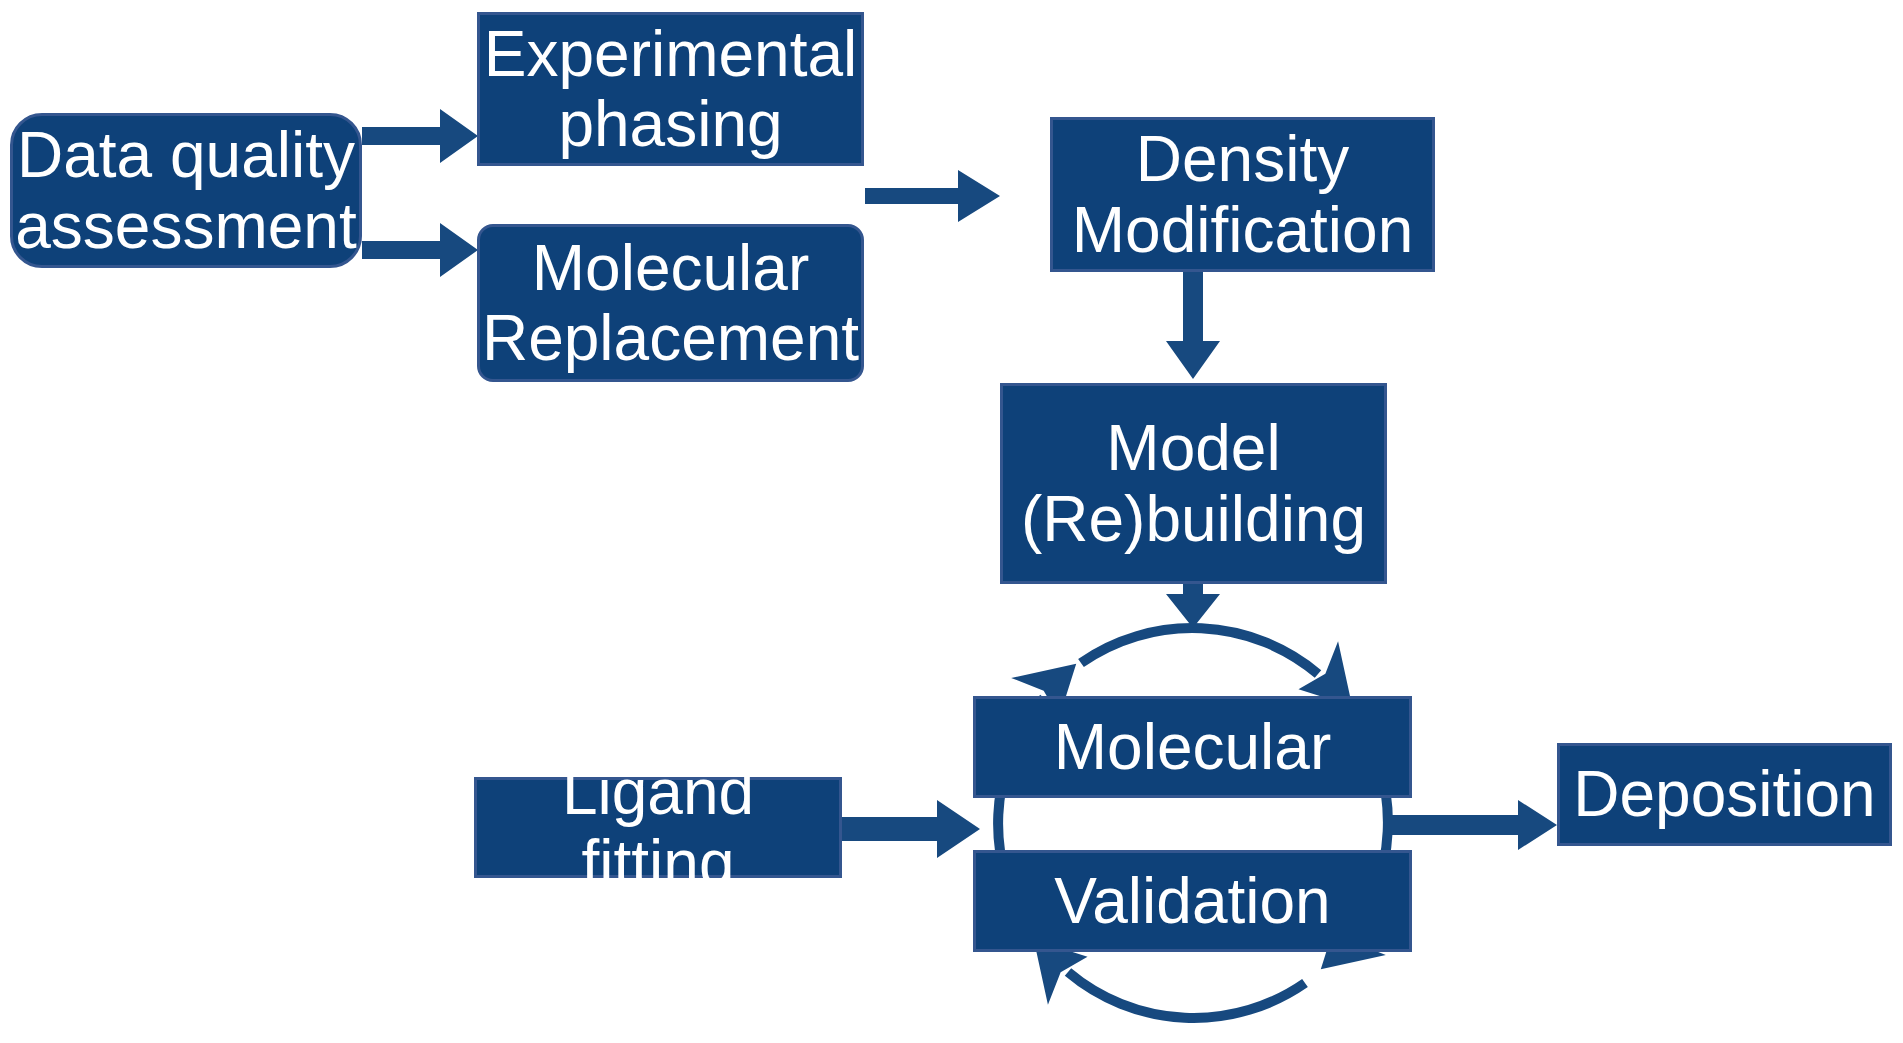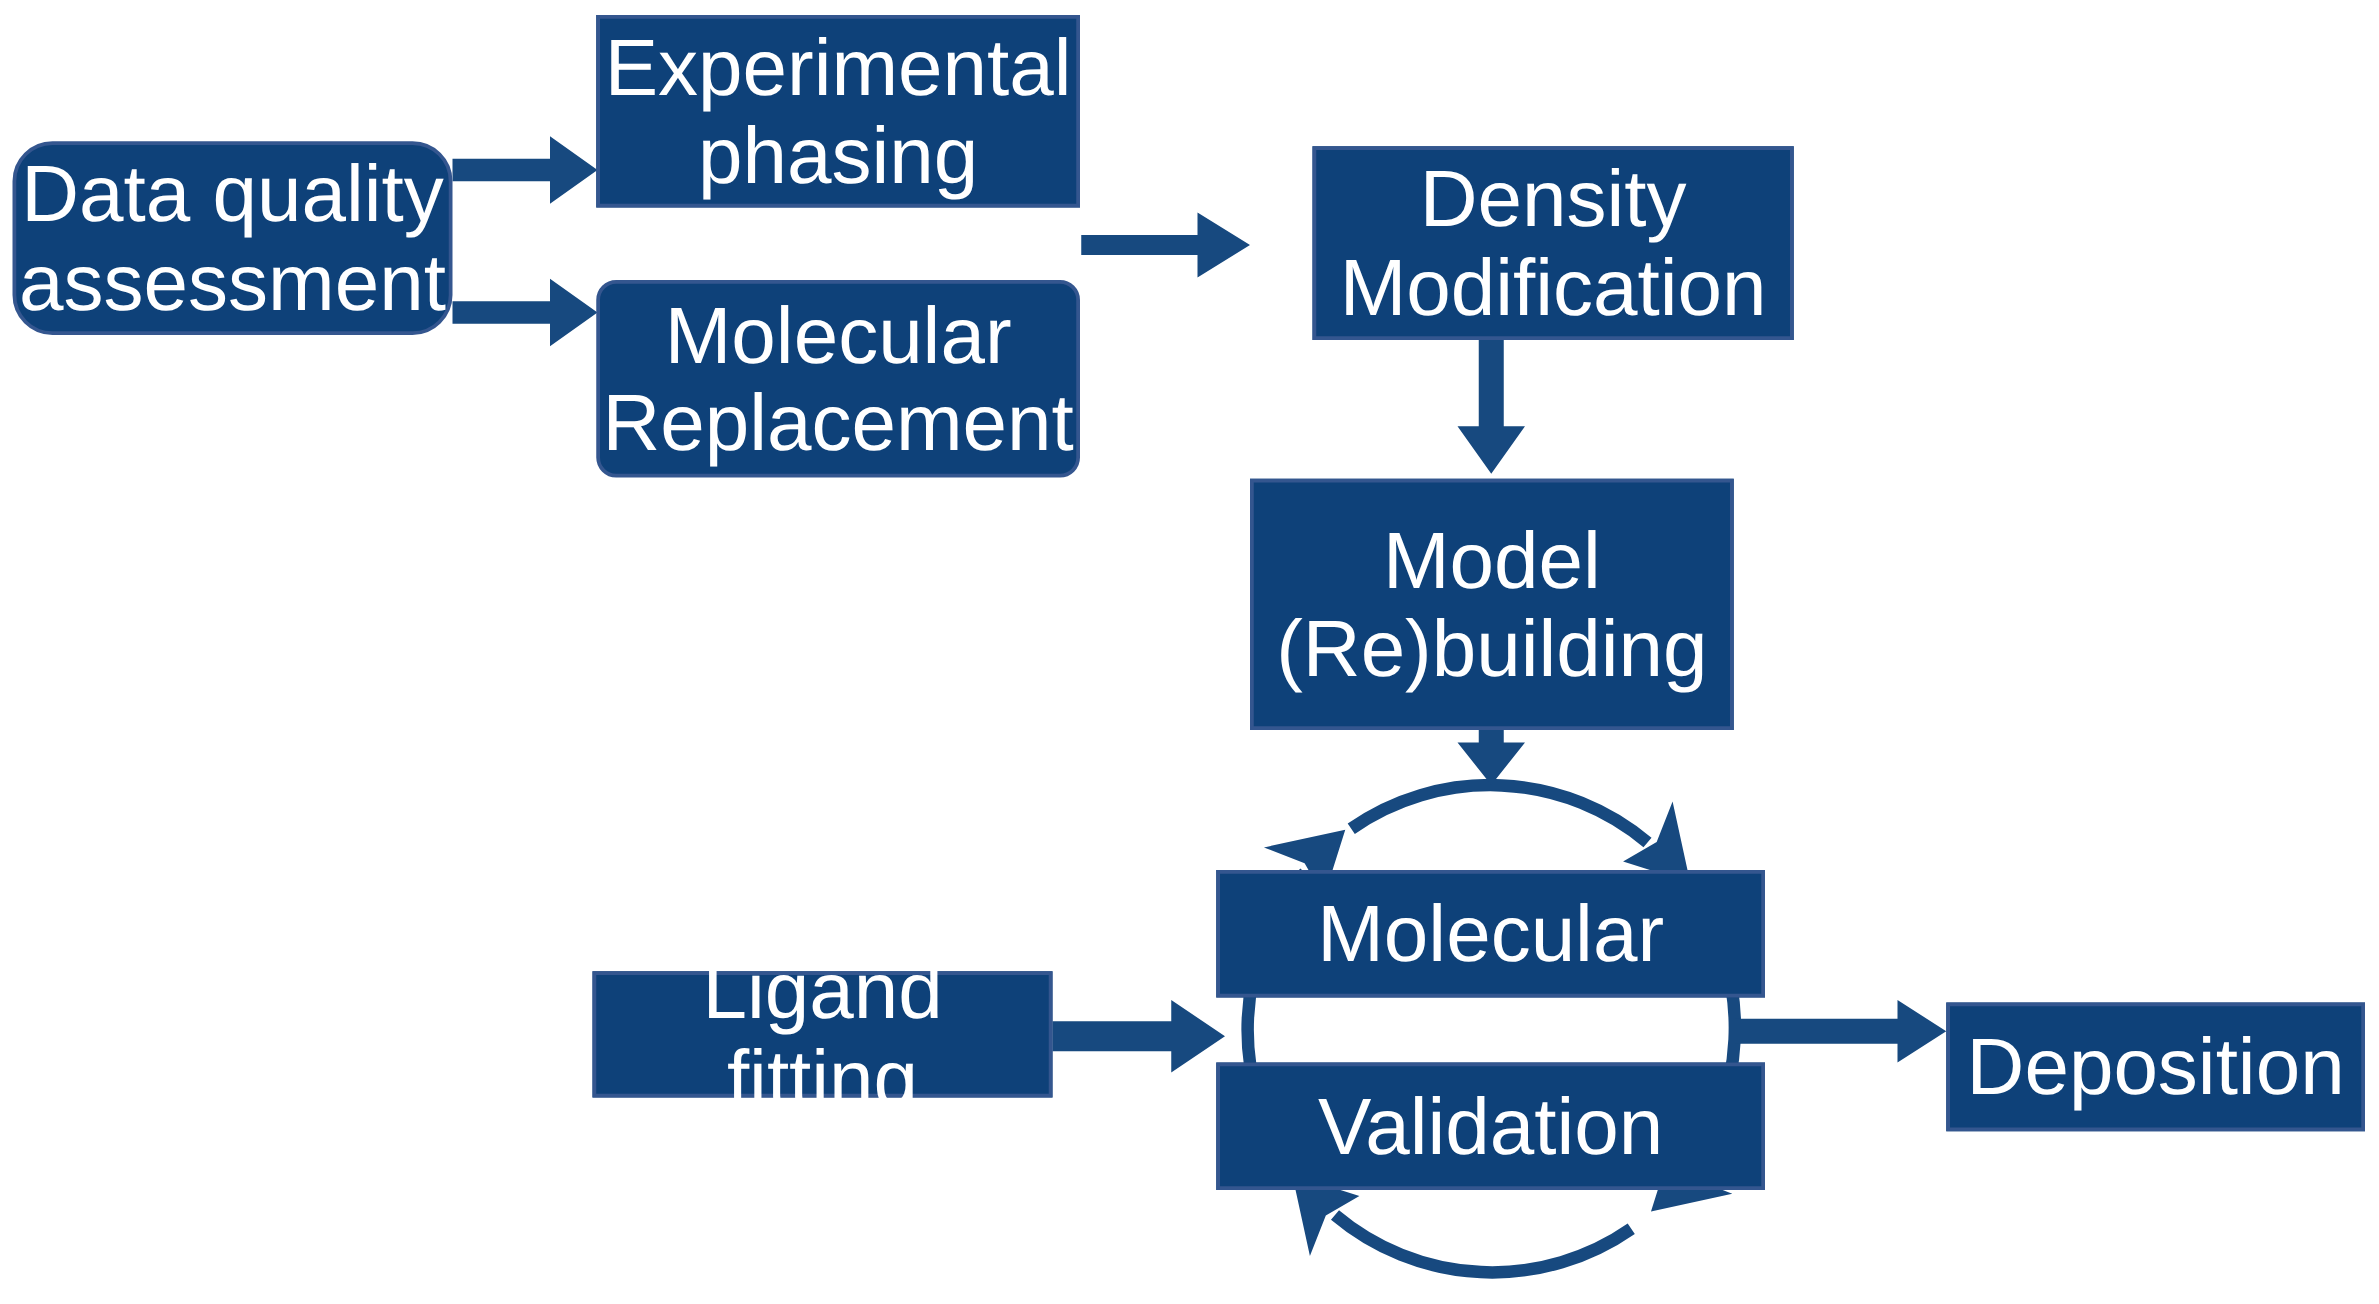--- a/index.html
+++ b/index.html
@@ -31,21 +31,21 @@
   }
   
   .n-dqa{left:10px;  top:113px; width:352px; height:155px;border-radius:32px;}
   .n-exp{left:477px; top:12px;  width:387px; height:154px;}
   .n-mol{left:477px; top:224px; width:387px; height:158px;border-radius:16px;}
   .n-den{left:1002px;top:117px; width:385px; height:155px;margin-left:48px;}
   .n-mod{left:1000px;top:383px; width:387px; height:201px;}
   .n-ref{left:973px; top:696px; width:439px; height:102px;}
   .n-val{left:973px; top:850px; width:439px; height:102px;}
   .n-lig{left:474px; top:777px; width:368px; height:101px;}
-  .n-dep{left:1557px;top:802px; width:335px; height:103px;}
+  .n-dep{left:1557px;top:743px; width:335px; height:103px;}
 </style>
 </head>
 <body>
 
 <div id="canvas">
 
   <svg id="arrow-layer" width="1903" height="1043" viewBox="0 0 1903 1043">
 
     <g stroke="#17497f" stroke-width="10" fill="none">
       <path d="M 1081,663 A 195,195 0 0 1 1318,674"></path>

